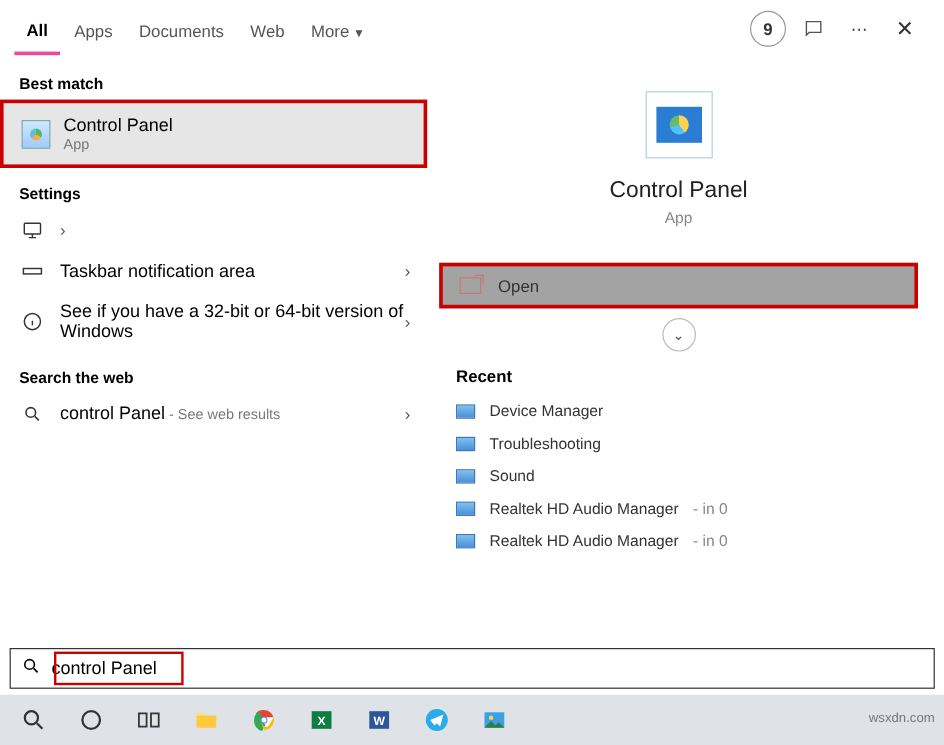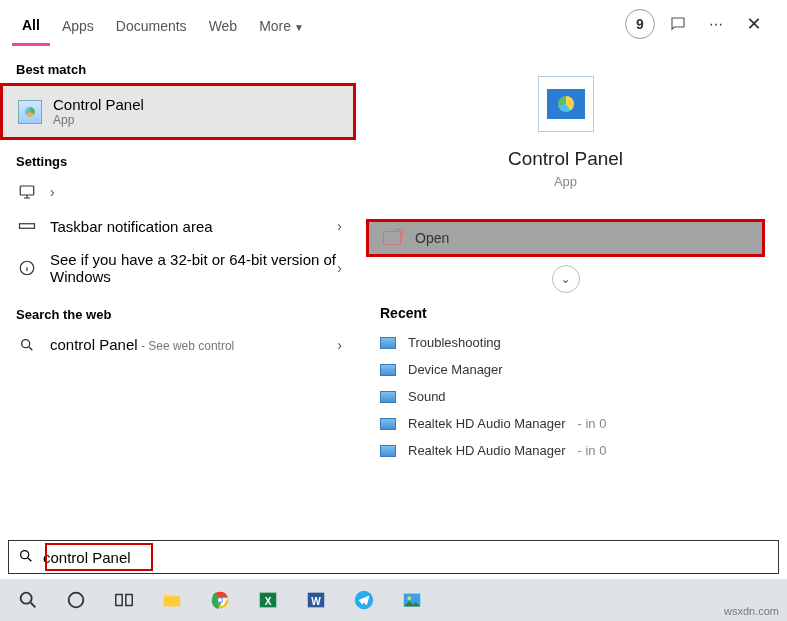--- a/index.html
+++ b/index.html
@@ -55,21 +55,21 @@
   
   .search-bar{position:absolute;left:8px;right:8px;top:540px;height:34px;border:1px solid #333;background:#fff;display:flex;align-items:center;}
   .search-bar .mag{width:34px;text-align:center;font-size:15px;}
   .search-bar input{flex:1;border:none;outline:none;font-size:15px;padding:2px 0;margin-right:4px;}
   .search-highlight{position:absolute;left:36px;top:2px;bottom:2px;width:108px;border:2px solid #c00;pointer-events:none;}
   
   
   .taskbar{position:absolute;left:0;right:0;bottom:0;height:42px;background:#dfe3e8;display:flex;align-items:center;padding:0 6px;gap:4px;}
   .tbtn{width:44px;height:38px;display:flex;align-items:center;justify-content:center;font-size:18px;color:#333;cursor:pointer;}
   .tbtn svg{width:22px;height:22px;}
-  .watermark{position:absolute;right:8px;bottom:4px;font-size:11px;color:#777;}
+  .watermark{position:absolute;right:8px;bottom:16px;font-size:11px;color:#777;}
 </style>
 </head>
 <body>
 
 <div class="content">
   <div class="left-col">
     <div class="tabs">
       <div class="tab active">All</div>
       <div class="tab">Apps</div>
       <div class="tab">Documents</div>
@@ -122,21 +122,21 @@
     </div>
 
     <div class="section-hdr">Search the web</div>
     <div class="result">
       <div class="icon-slot">
         <svg viewBox="0 0 24 24" width="16" height="16" fill="none" stroke="#333" stroke-width="2">
             <circle cx="10" cy="10" r="6"></circle>
             <path d="M20 20l-5-5"></path>
           </svg>
       </div>
-      <div class="txt"><span>control Panel</span><span class="sub"> - See web control</span></div>
+      <div class="txt"><span>control Panel</span><span class="sub"> - See web results</span></div>
       <div class="chev">›</div>
     </div>
   </div>
 
   <div class="right-col">
     <div class="tabs" style="justify-content:flex-end;padding-right:6px;">
       <div class="topbtn circle">9</div>
       <div class="topbtn plain">
         <svg viewBox="0 0 24 24" width="18" height="18" fill="none" stroke="#555" stroke-width="1.5">
             <path d="M4 4h16v12H7l-3 3V4z"></path>
@@ -159,26 +159,26 @@
       <span>Open</span>
     </div>
 
     <div class="expand">
         <div class="expand-btn">⌄</div>
       </div>
 
     <div class="recent-hdr">Recent</div>
     <div class="recent-item">
         <div class="ri"></div>
+        <span>Device Manager</span>
+        <span class="suffix"></span>
+      </div>
+    <div class="recent-item">
+        <div class="ri"></div>
         <span>Troubleshooting</span>
-        <span class="suffix"></span>
-      </div>
-    <div class="recent-item">
-        <div class="ri"></div>
-        <span>Device Manager</span>
         <span class="suffix"></span>
       </div>
     <div class="recent-item">
         <div class="ri"></div>
         <span>Sound</span>
         <span class="suffix"></span>
       </div>
     <div class="recent-item">
         <div class="ri"></div>
         <span>Realtek HD Audio Manager</span>

